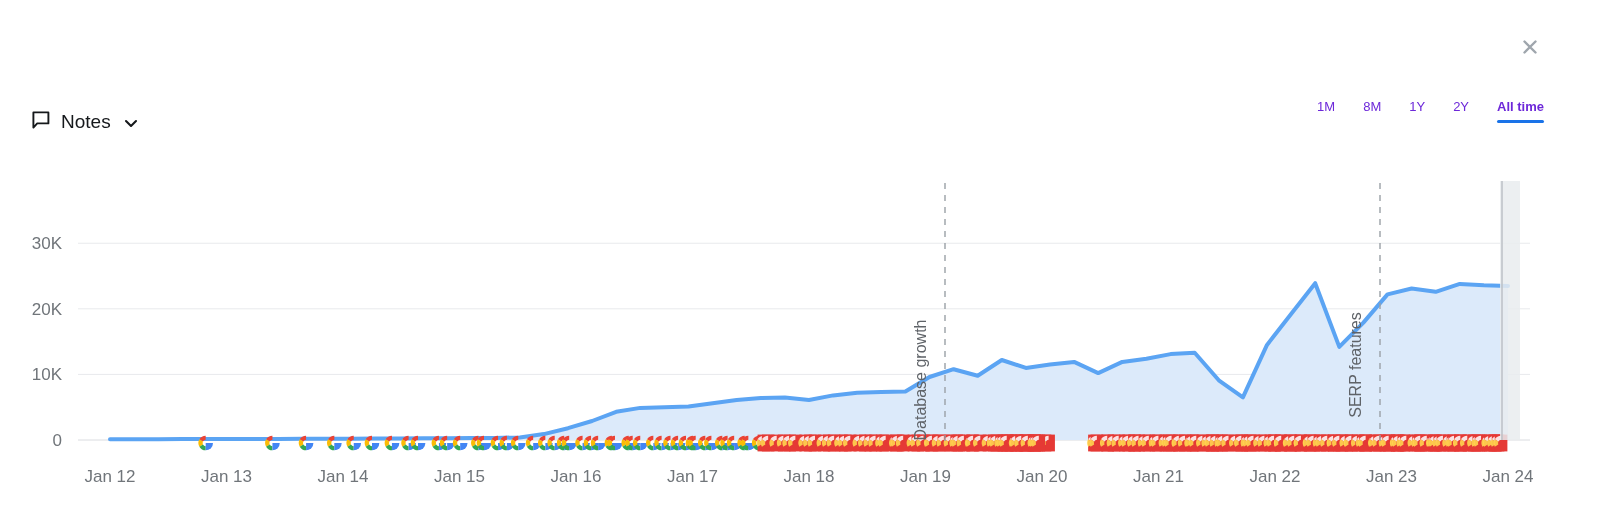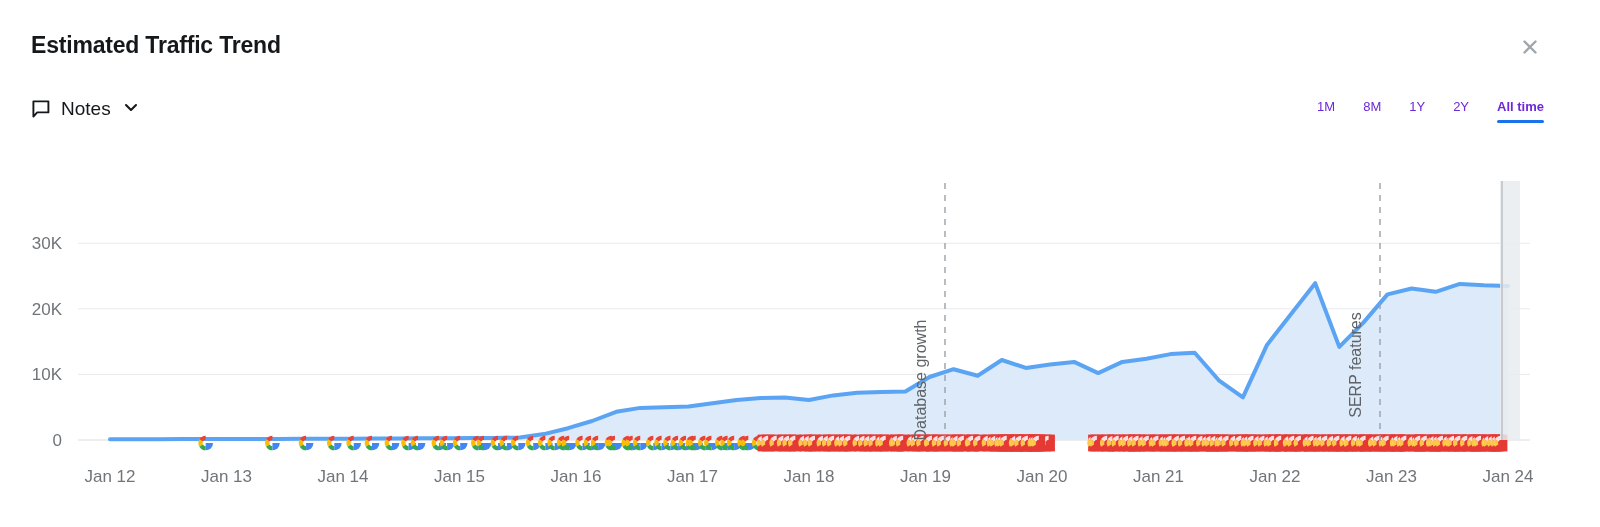--- a/index.html
+++ b/index.html
@@ -54,21 +54,21 @@
   }
   .close-btn svg { display: block; }
 
   
   .notes-control {
     position: absolute;
     left: 31px;
     top: 99px;
     height: 32px;
     display: flex;
-    align-items: flex-start;
+    align-items: flex-end;
     gap: 9px;
     cursor: pointer;
   }
   .notes-icon {
     width: 21px;
     height: 21px;
     display: flex;
     align-items: flex-start;
     justify-content: center;
     color: #15181b;
@@ -181,21 +181,20 @@
     stroke: #bdc1c6;
     stroke-width: 1.5;
   }
 </style>
 </head>
 <body>
 
 <div class="panel">
 
   <div class="panel-header">
-    <div class="panel-title">Estimated Traffic Trend</div>
     <div class="close-btn" title="Close">
       <svg width="20" height="20" viewBox="0 0 20 20" aria-hidden="true">
         <path d="M4.5 4.5 L15.5 15.5 M15.5 4.5 L4.5 15.5" stroke="currentColor" stroke-width="2.4" stroke-linecap="round"></path>
       </svg>
     </div>
   </div>
 
   <div class="notes-control">
     <span class="notes-icon">
       <svg width="21" height="21" viewBox="0 0 21 21" aria-hidden="true">

